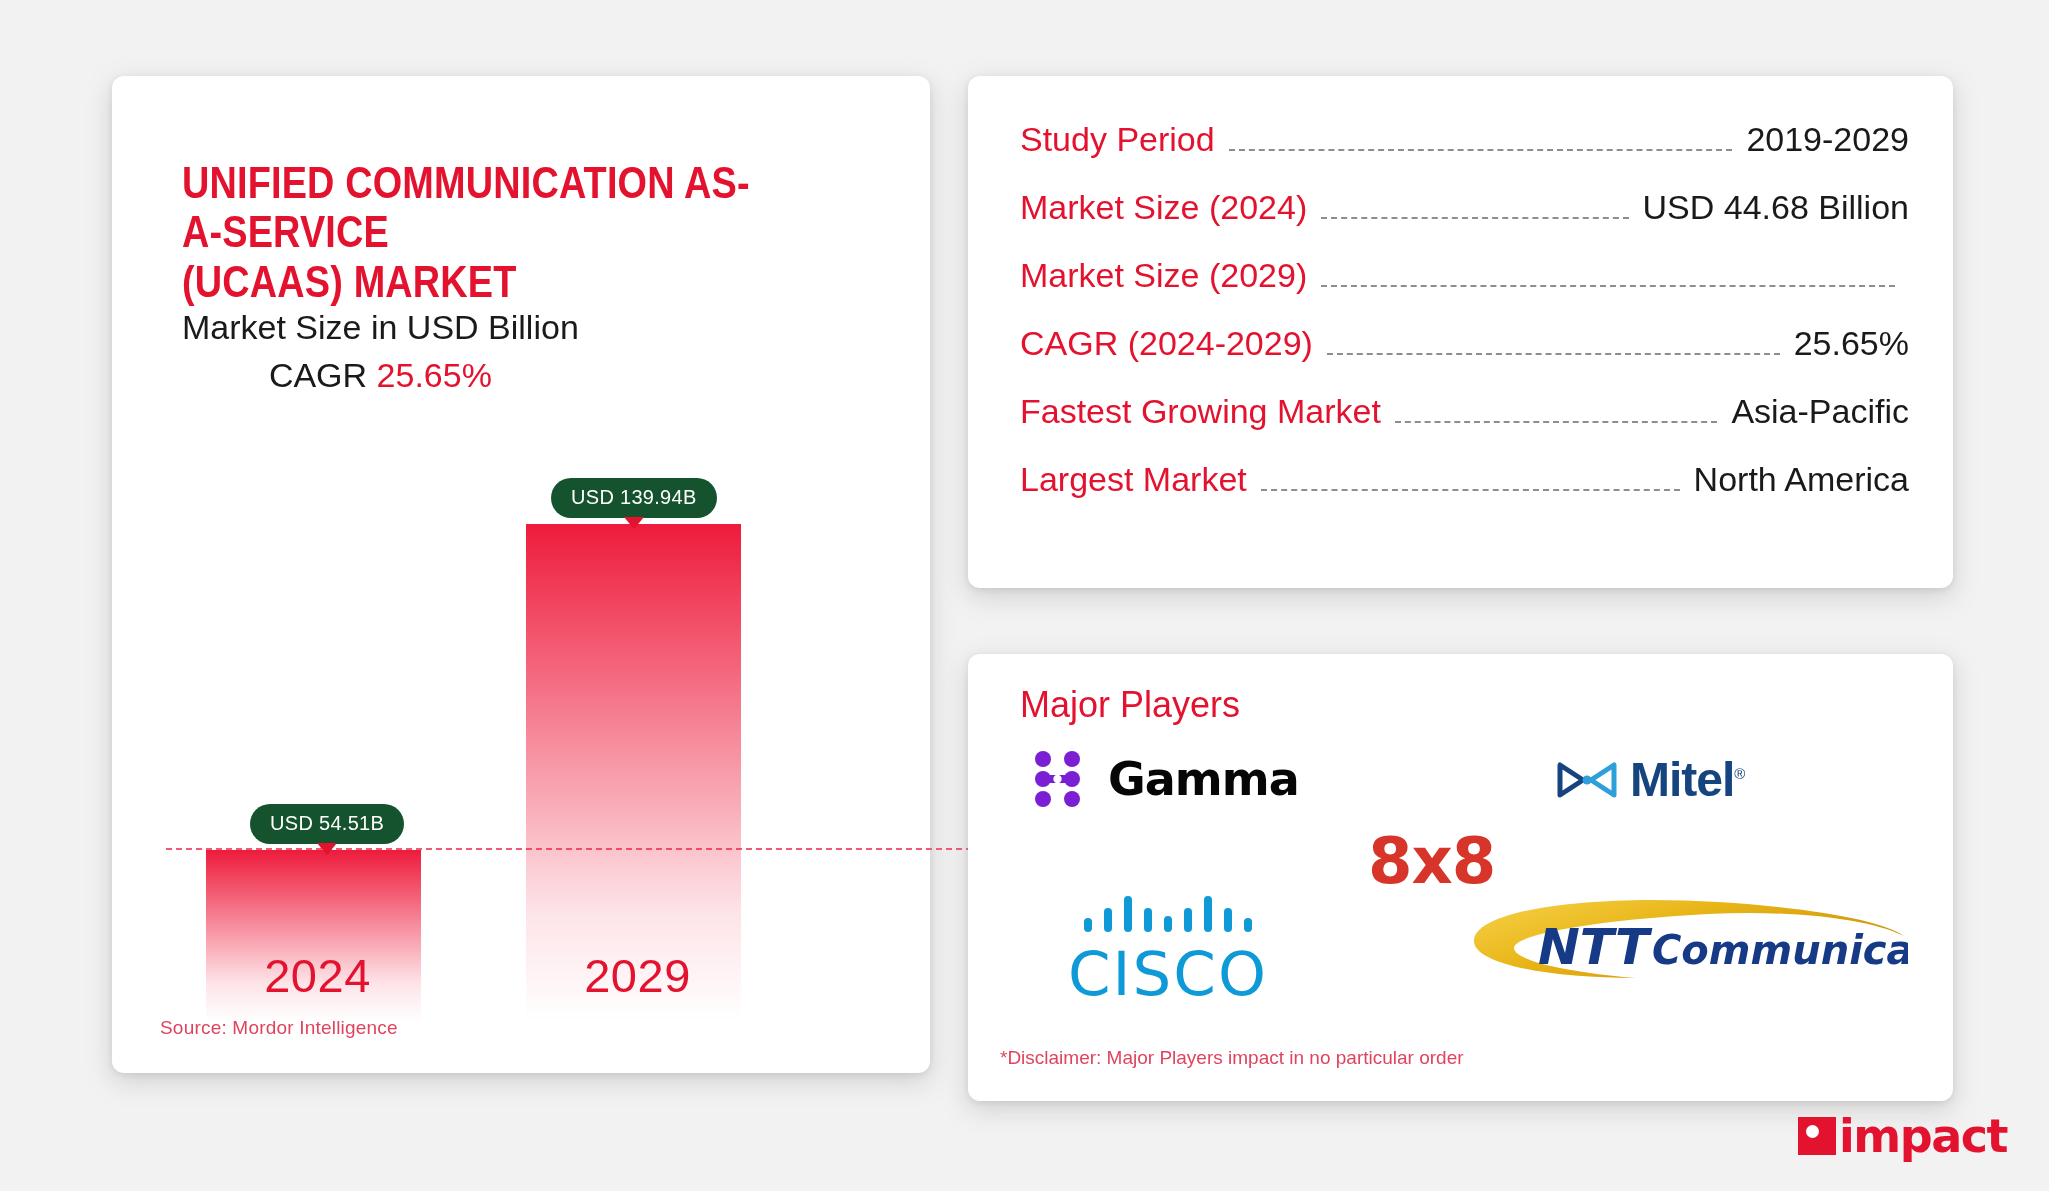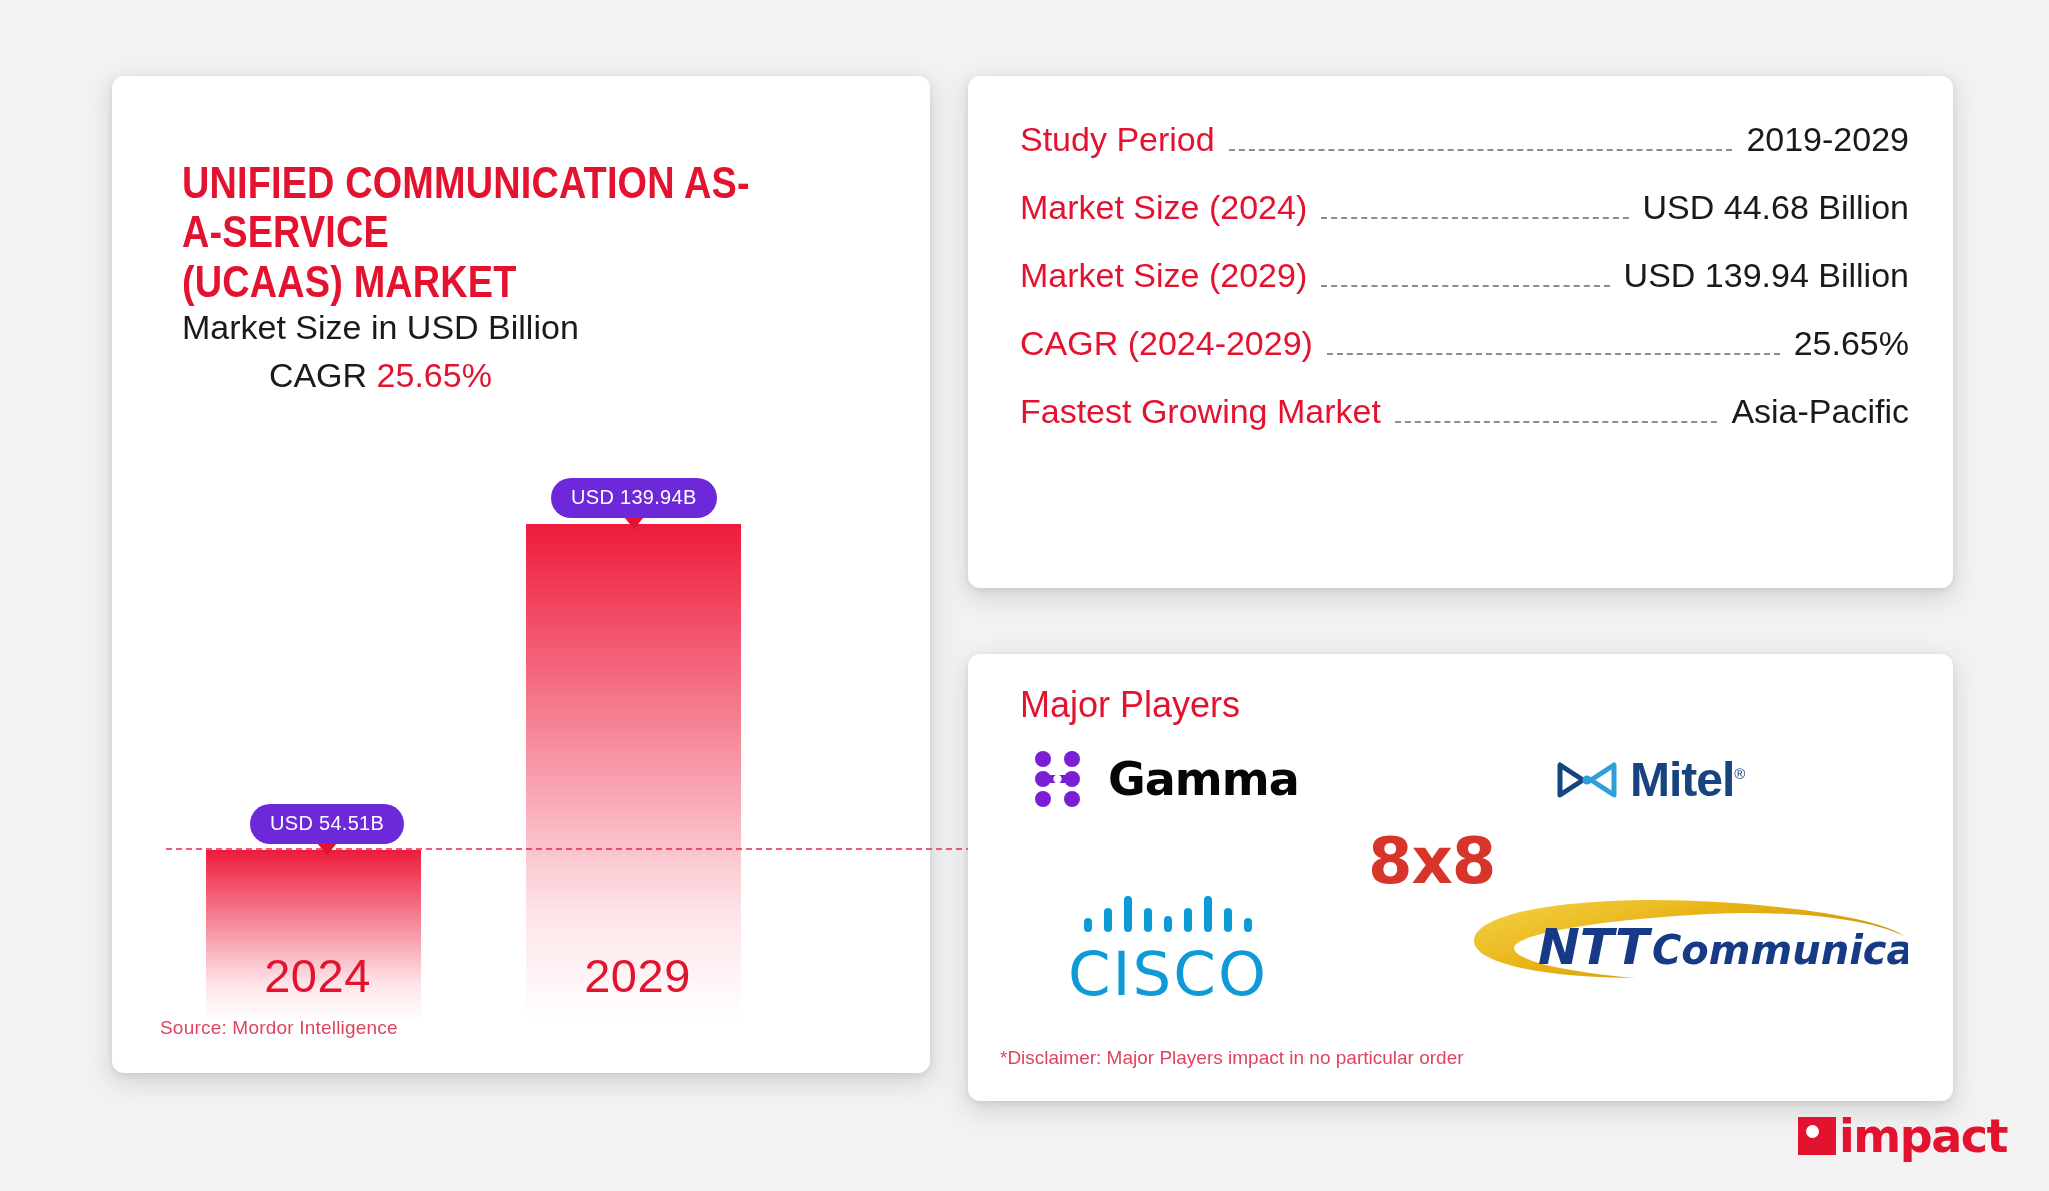--- a/index.html
+++ b/index.html
@@ -102,21 +102,21 @@
     position: absolute;
     left: 10px;
     right: -96px;
     bottom: 171px;
     border-top: 2px dashed #ef5b75;
     height: 0;
   }
 
   .tag {
     position: absolute;
-    background: #6d28d9;
+    background: #14532d;
     color: #ffffff;
     font-size: 20px;
     padding: 8px 20px 9px;
     border-radius: 22px;
     white-space: nowrap;
     letter-spacing: 0.3px;
   }
   .tag::after {
     content: "";
     position: absolute;
@@ -293,35 +293,39 @@
 
       <div class="stat-row">
         <div class="stat-label">Market Size (2024)</div>
         <div class="stat-dots"></div>
         <div class="stat-value">USD 44.68 Billion</div>
       </div>
 
       <div class="stat-row">
         <div class="stat-label">Market Size (2029)</div>
         <div class="stat-dots"></div>
-        <div class="stat-value">USD 139.94 Billion</div>
       </div>
 
       <div class="stat-row">
         <div class="stat-label">CAGR (2024-2029)</div>
         <div class="stat-dots"></div>
         <div class="stat-value">25.65%</div>
       </div>
 
       <div class="stat-row">
         <div class="stat-label">Fastest Growing Market</div>
         <div class="stat-dots"></div>
         <div class="stat-value">Asia-Pacific</div>
       </div>
 
+      <div class="stat-row">
+        <div class="stat-label">Largest Market</div>
+        <div class="stat-dots"></div>
+        <div class="stat-value">North America</div>
+      </div>
 
     </div>
   </div>
 
   <div class="card" id="players-card">
 
     <div class="players-title">Major Players</div>
 
     <div class="logo" id="logo-gamma">
       <span class="gamma-dots">

